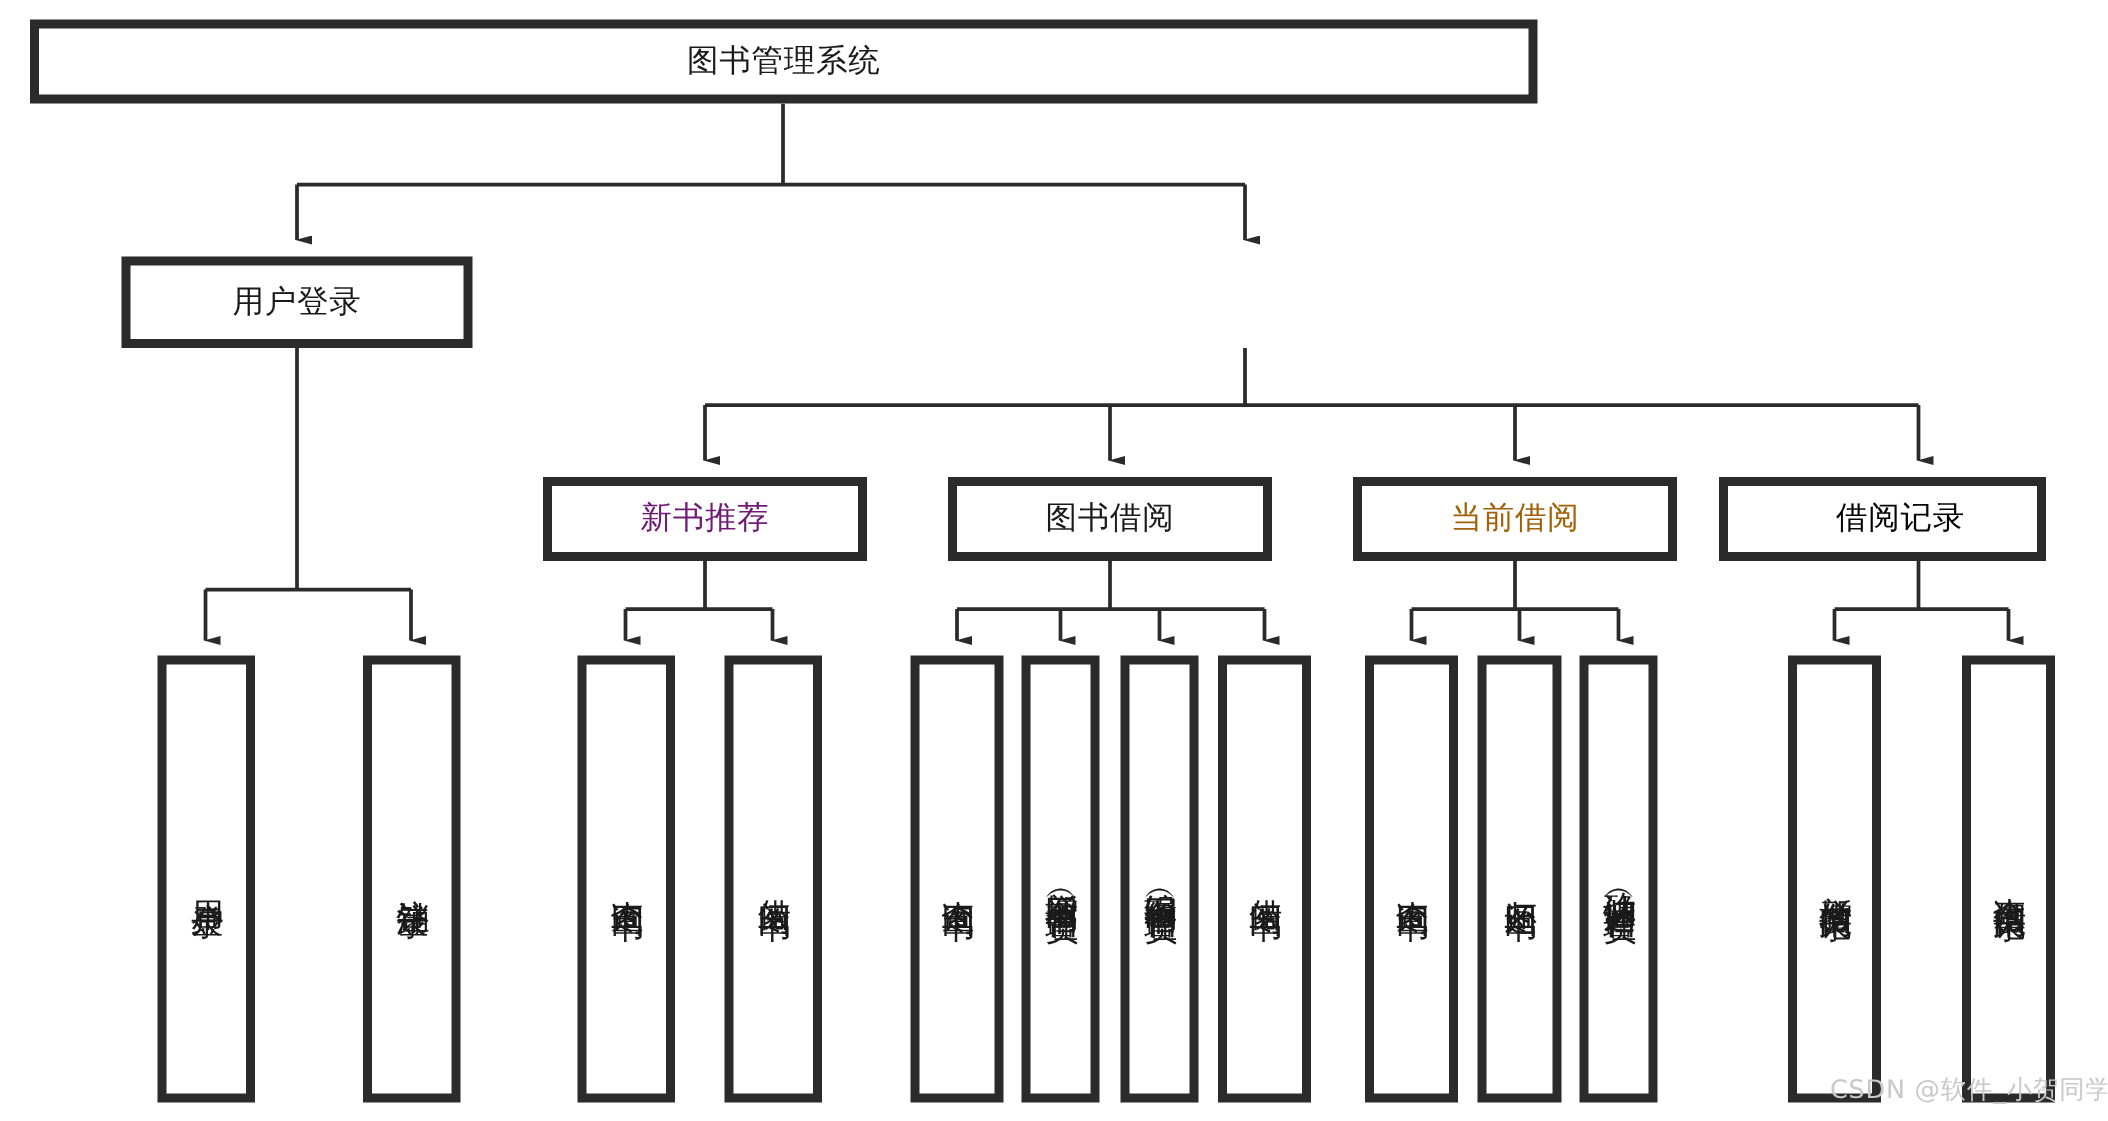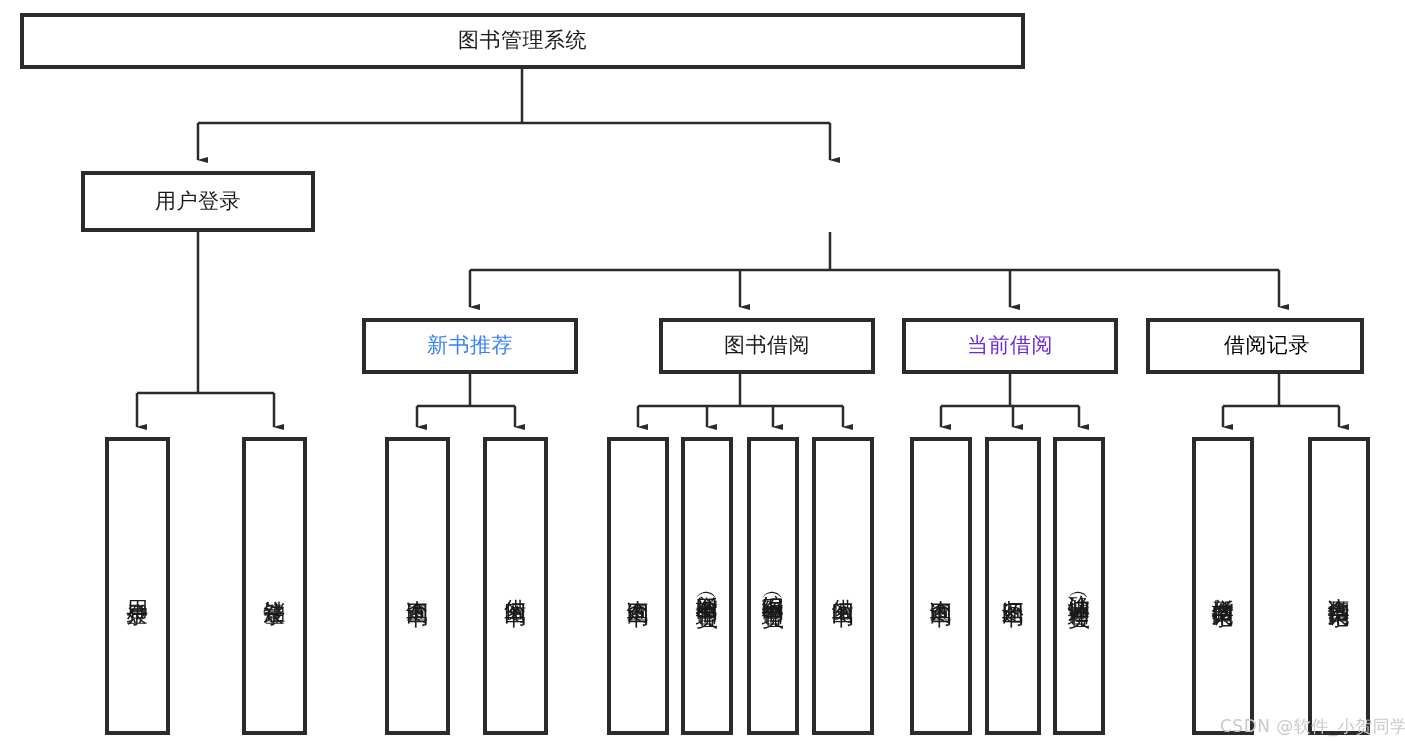--- a/index.html
+++ b/index.html
@@ -23,21 +23,21 @@
     left: 0;
     top: 0;
     width: 1405px;
     height: 747px;
     pointer-events: none;
   }
   .node {
     position: absolute;
     box-sizing: border-box;
     background: #ffffff;
-    border: 4px solid #404040;
+    border: 6px solid #404040;
     display: flex;
     align-items: center;
     justify-content: center;
     color: #1a1a1a;
   }
   .node.h {
     
   }
   .node.h .label {
     font-size: 21px;
@@ -124,27 +124,27 @@
   </svg>
 
   <div class="node h" id="root-node" style="left: 20px; top: 13px; width: 1005px; height: 56px; border-color: rgb(43, 43, 43); background: rgb(255, 255, 255); color: rgb(26, 26, 26);">
     <span class="label">图书管理系统</span>
   </div>
 
   <div class="node h" style="left: 81px; top: 171px; width: 234px; height: 61px; border-color: rgb(43, 43, 43); background: rgb(255, 255, 255); color: rgb(26, 26, 26);">
     <span class="label">用户登录</span>
   </div>
 
-  <div class="node h" style="left: 362px; top: 318px; width: 216px; height: 56px; border-color: rgb(43, 43, 43); background: rgb(255, 255, 255); color: #3b82f6; text-align: right;">
+  <div class="node h" style="left: 362px; top: 318px; width: 216px; height: 56px; border-color: rgb(43, 43, 43); background: rgb(255, 255, 255); color: #701a75; text-align: right;">
     <span class="label">新书推荐</span>
   </div>
-  <div class="node h" style="left: 659px; top: 318px; width: 216px; height: 56px; border-color: rgb(43, 43, 43); background: rgb(255, 255, 255); color: rgb(26, 26, 26);">
+  <div class="node h" style="left: 632px; top: 318px; width: 216px; height: 56px; border-color: rgb(43, 43, 43); background: rgb(255, 255, 255); color: rgb(26, 26, 26);">
     <span class="label">图书借阅</span>
   </div>
-  <div class="node h" style="left: 902px; top: 318px; width: 216px; height: 56px; border-color: rgb(43, 43, 43); background: rgb(255, 255, 255); color: #6d28d9;">
+  <div class="node h" style="left: 902px; top: 318px; width: 216px; height: 56px; border-color: rgb(43, 43, 43); background: rgb(255, 255, 255); color: #a16207;">
     <span class="label">当前借阅</span>
   </div>
   <div class="node h" style="left: 1146px; top: 318px; width: 218px; height: 56px; border-color: rgb(43, 43, 43); background: rgb(255, 255, 255); color: #000000; padding-left: 24px;">
     <span class="label">借阅记录</span>
   </div>
 
   <div class="node v" style="left: 105px; top: 437px; width: 65px; height: 298px; border-color: rgb(43, 43, 43); background: rgb(255, 255, 255); color: rgb(26, 26, 26);">
     <span class="label">用户登录</span>
   </div>
   <div class="node v" style="left: 242px; top: 437px; width: 65px; height: 298px; border-color: rgb(43, 43, 43); background: rgb(255, 255, 255); color: rgb(26, 26, 26);">

